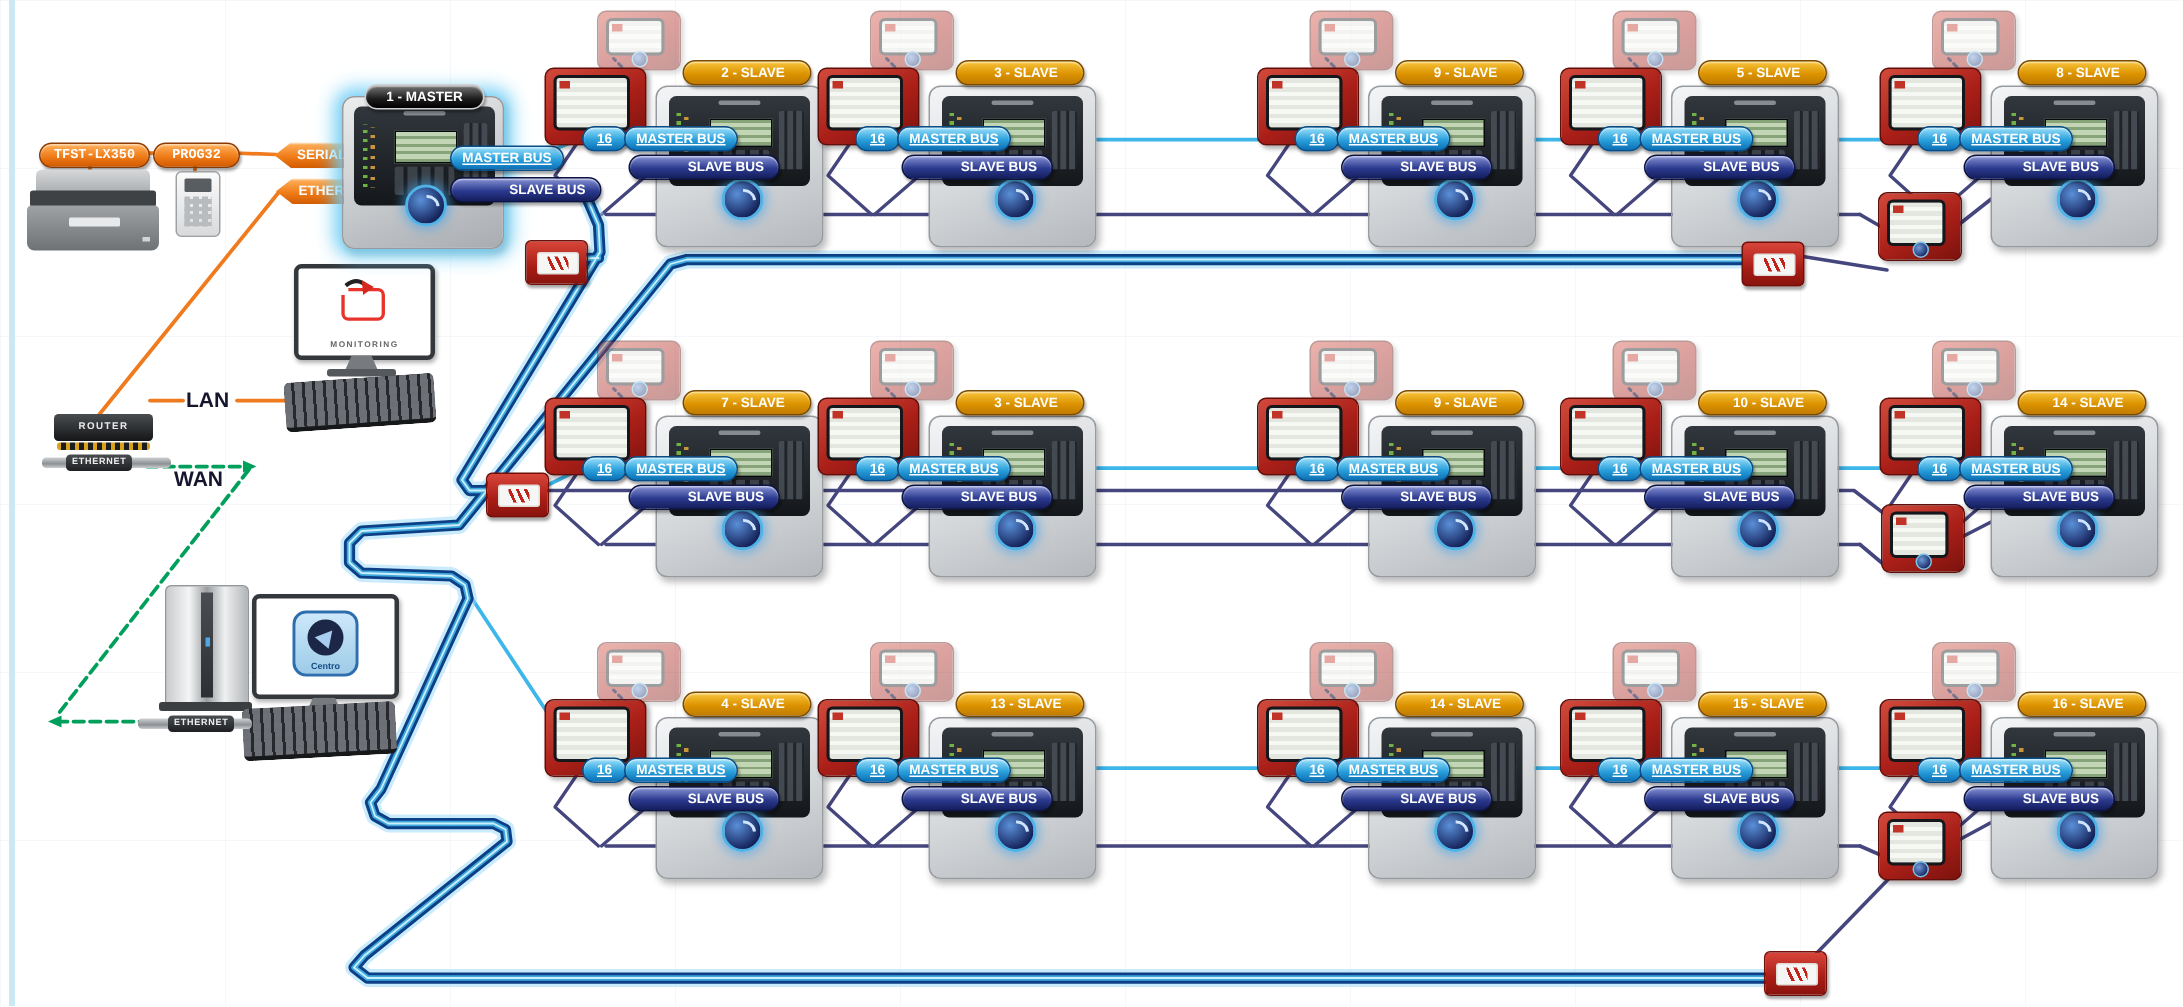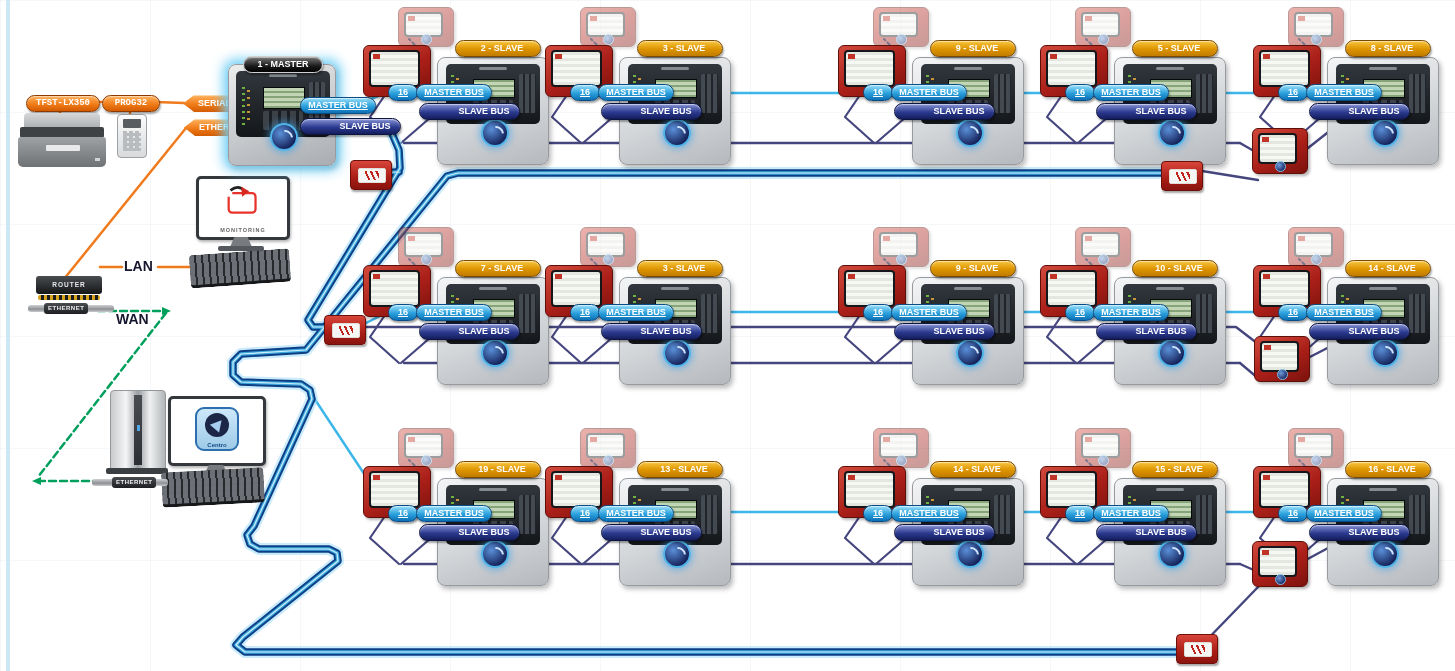--- a/index.html
+++ b/index.html
@@ -581,21 +581,21 @@
       <div class="panel" style="left:74px;top:50px;">
         <div class="p-dark">
           <div class="p-brand"></div>
           <div class="p-lcd"></div>
           <div class="p-leds"></div>
           <div class="p-keys"></div>
           <div class="p-keys2"></div>
         </div>
         <div class="p-emblem"></div>
       </div>
-      <div class="bdg badge-gold slave-badge">19 - SLAVE</div>
+      <div class="bdg badge-gold slave-badge">4 - SLAVE</div>
       <div class="bdg badge-cyan addr">16</div>
       <div class="bdg badge-cyan mb">MASTER BUS</div>
       <div class="bdg badge-navy sb">SLAVE BUS</div>
     </div>
       <div class="slave-group" style="left: 545px; top: 428px;">
       <div class="rep small ghost" style="left:35px;top:0;">
         <div class="rep-bezel">
             <div class="rep-screen"></div>
           </div>
         <div class="rep-emblem"></div>

